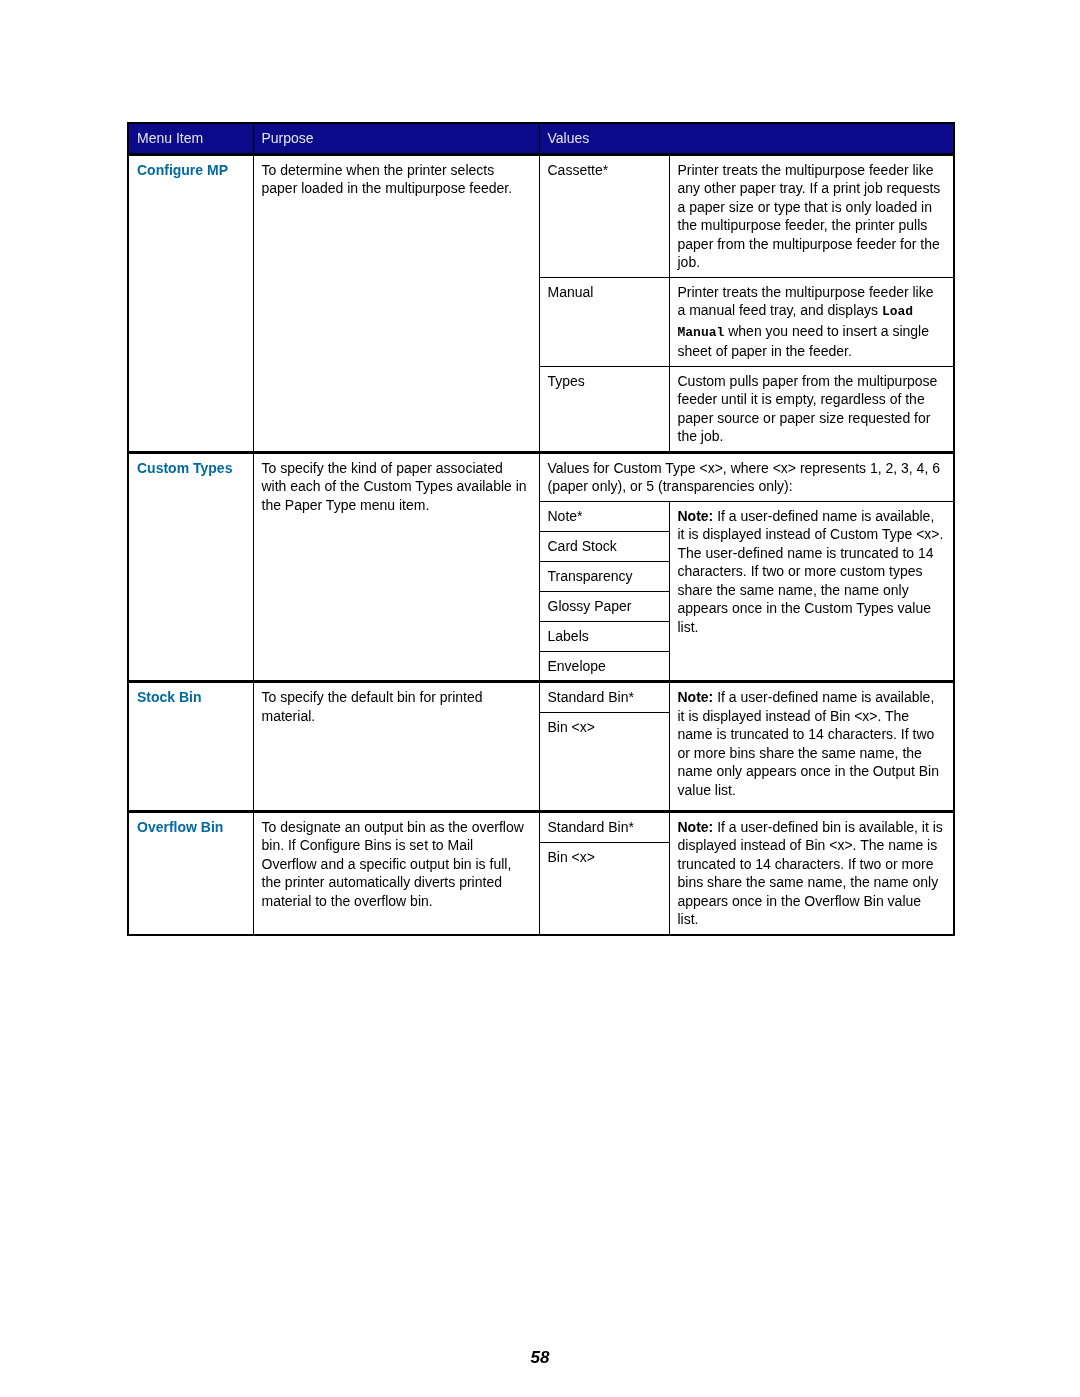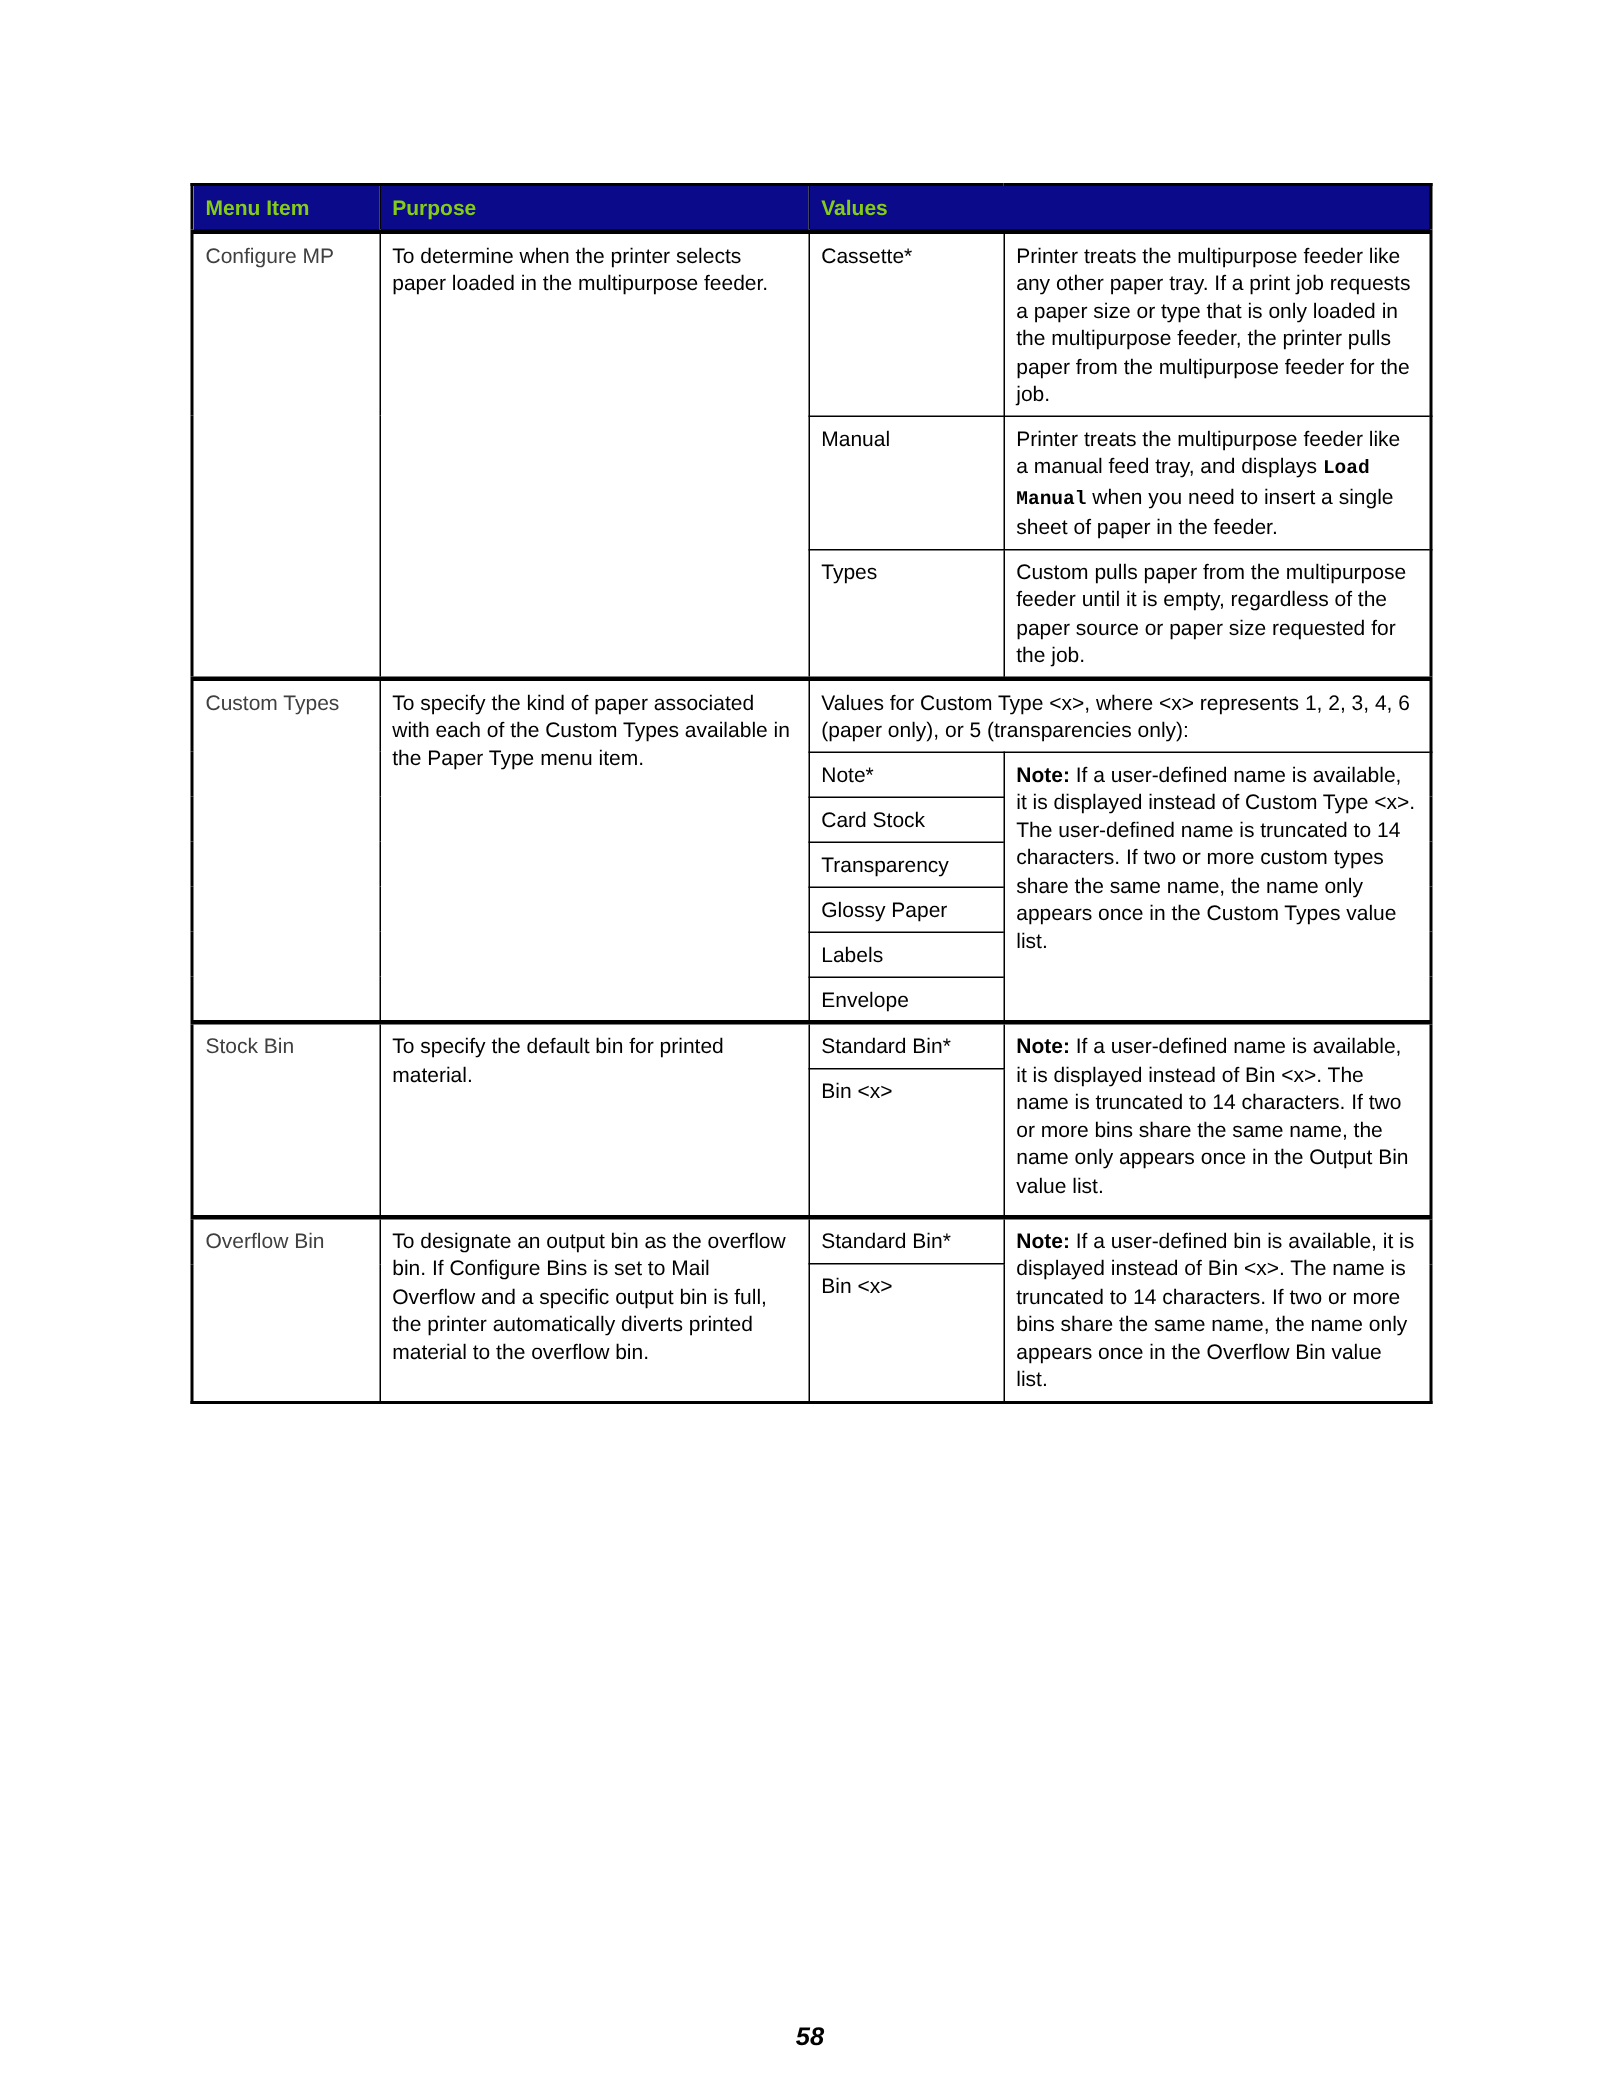--- a/index.html
+++ b/index.html
@@ -27,31 +27,31 @@
     border: 1px solid #000000;
     vertical-align: top;
     text-align: left;
     padding: 5px 8px;
     font-size: 14px;
     line-height: 18.5px;
     overflow: hidden;
   }
   thead th {
     background: #0a0a8a;
-    color: #84cc16;
-    font-weight: bold;
+    color: #e5e5e5;
+    font-weight: normal;
     font-size: 15px;
     padding: 5px 8px;
     border-bottom: 2px solid #000000;
   }
   tbody.group { border-top: 3px solid #000000; }
   tbody.group > tr.group-start > td { border-top: 3px solid #000000; }
   td.menu {
-    color: #404040;
-    font-weight: normal;
+    color: #0369a1;
+    font-weight: bold;
     font-size: 17px;
     line-height: 22px;
     padding-top: 7px;
   }
   td.val { font-weight: normal; }
   td.intro { }
   .note-label { font-weight: bold; }
   .code {
     font-family: "Liberation Mono", monospace;
     font-weight: bold;

